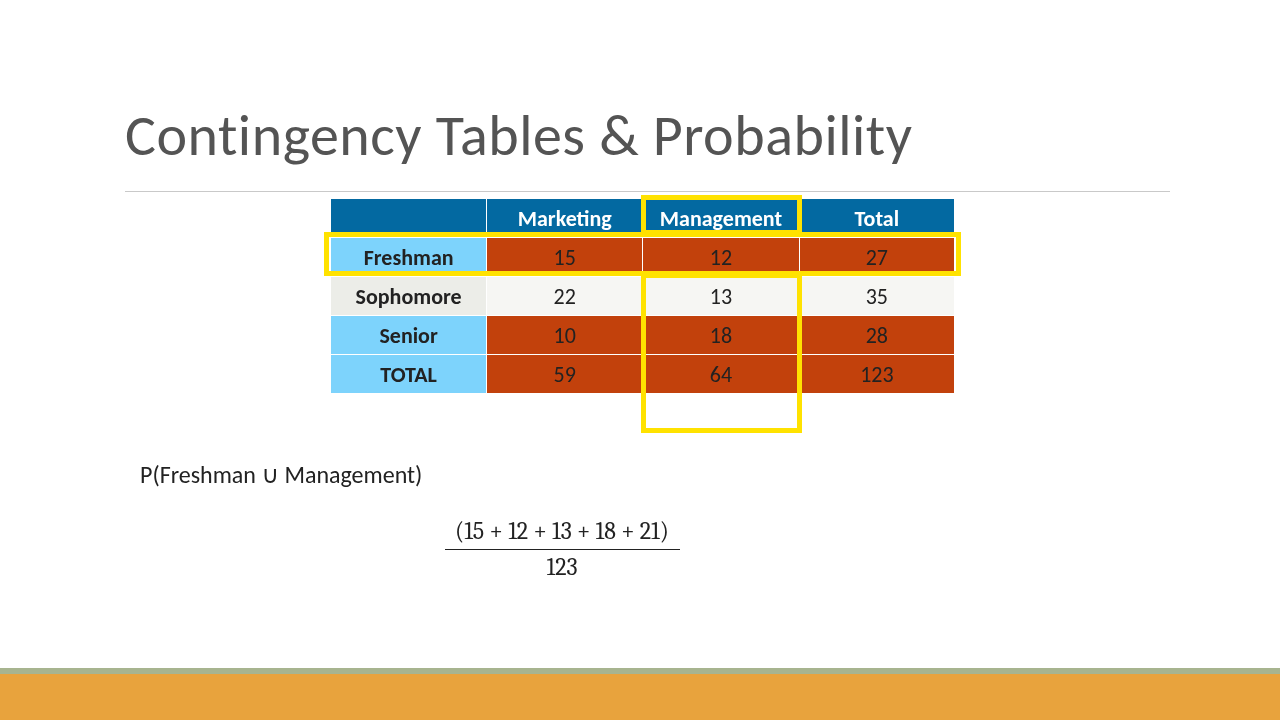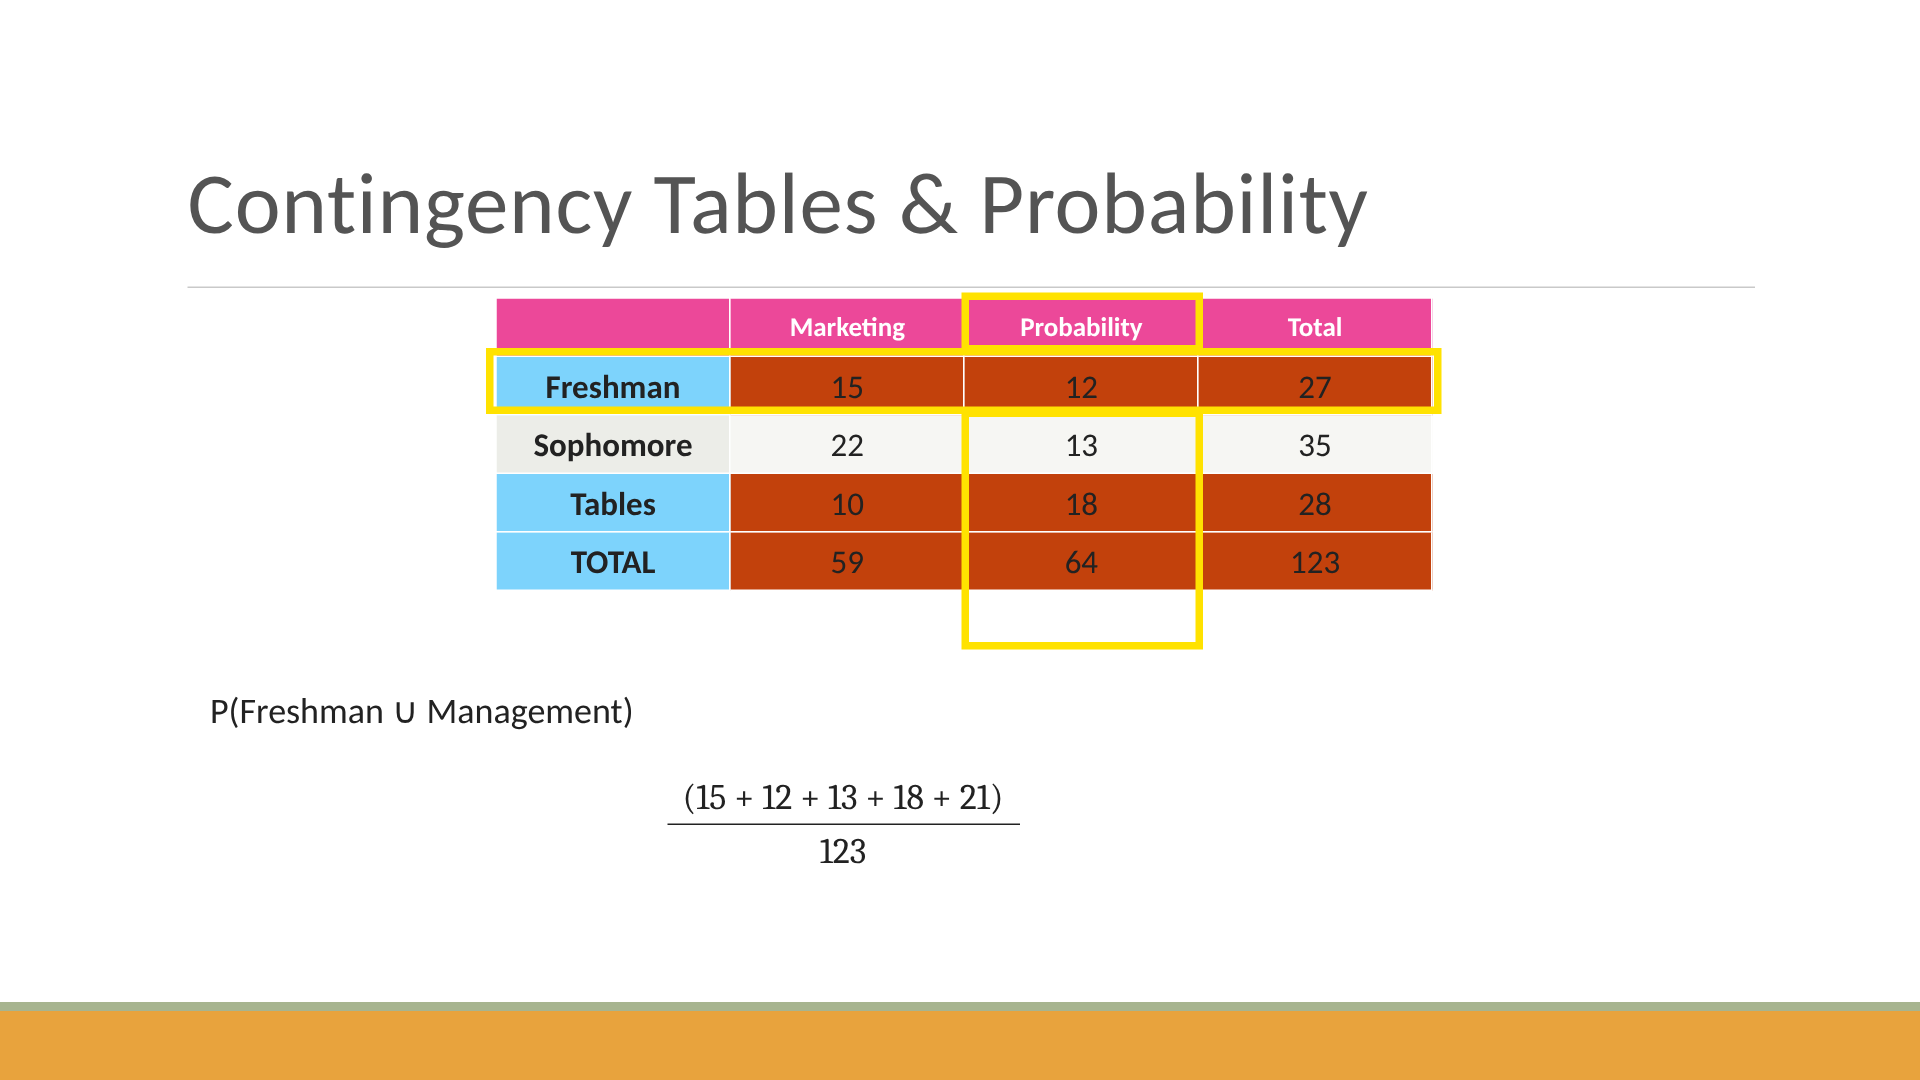--- a/index.html
+++ b/index.html
@@ -49,24 +49,24 @@
     font-family: Calibri, Arial, sans-serif;
   }
   th, td {
     padding: 0;
     height: 38px;
     text-align: center;
     font-size: 22px;
     border: 1px solid #fff;
   }
   th.colh {
-    background: #ec4899;
+    background: #0369a1;
     color: #fff;
     font-weight: 700;
-    font-size: 18px;
+    font-size: 22px;
   }
   th.rowh {
     background: #7dd3fc;
     color: #222;
     font-weight: 700;
     font-size: 22px;
   }
   td.data {
     background: #c2410c;
     color: #222;
@@ -142,37 +142,37 @@
 
   <div class="title">Contingency Tables &amp; Probability</div>
   <hr class="title-rule">
 
   <div class="table-wrap">
     <table>
       <tbody>
           <tr>
         <th class="colh col-corner"></th>
         <th class="colh col-mkt">Marketing</th>
-        <th class="colh col-mgmt">Probability</th>
+        <th class="colh col-mgmt">Management</th>
         <th class="colh col-total">Total</th>
       </tr>
       <tr>
         <th class="rowh">Freshman</th>
         <td class="data">15</td>
         <td class="data">12</td>
         <td class="data">27</td>
       </tr>
       <tr class="alt">
         <th class="rowh">Sophomore</th>
         <td class="data">22</td>
         <td class="data">13</td>
         <td class="data">35</td>
       </tr>
       <tr>
-        <th class="rowh">Tables</th>
+        <th class="rowh">Senior</th>
         <td class="data">10</td>
         <td class="data">18</td>
         <td class="data">28</td>
       </tr>
       <tr>
         <th class="rowh">TOTAL</th>
         <td class="data">59</td>
         <td class="data">64</td>
         <td class="data">123</td>
       </tr>

